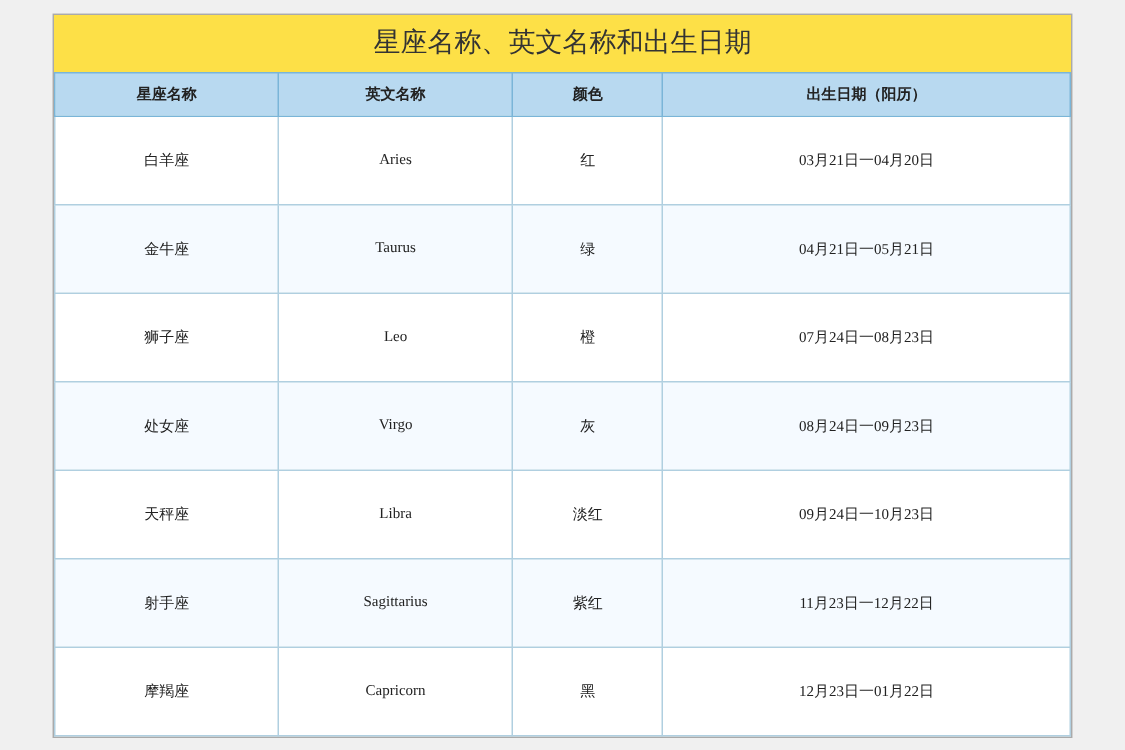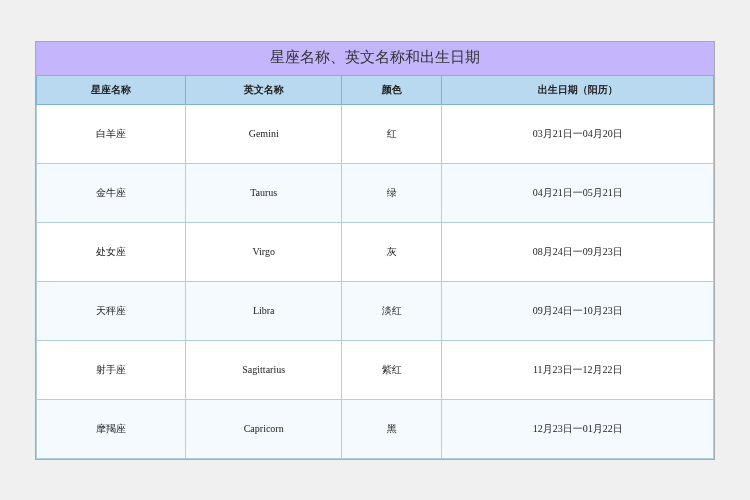--- a/index.html
+++ b/index.html
@@ -13,24 +13,24 @@
       justify-content: center;
       overflow: hidden;
     }
     .container {
       width: 680px;
       background: #fff;
       border: 1px solid #aaa;
     }
     .page-title {
       text-align: center;
-      font-size: 15px;
+      font-size: 18px;
       color: #333;
       padding: 6px 0 8px 0;
-      background: #c4b5fd;
+      background: #fde047;
     }
     table {
       width: 100%;
       border-collapse: collapse;
       font-size: 10px;
     }
     thead tr th {
       background: #b8d9f0;
       border: 1px solid #7ab5d8;
       padding: 7px 10px;
@@ -62,29 +62,35 @@
       <th>星座名称</th>
           <th>英文名称</th>
           <th>颜色</th>
           <th>出生日期（阳历）</th>
         </tr>
     </thead>
     <tbody id="table-body">
 
     <tr>
           <td>白羊座</td>
-          <td>Gemini</td>
+          <td>Aries</td>
           <td>红</td>
           <td>03月21日一04月20日</td>
         </tr>
         <tr>
           <td>金牛座</td>
           <td>Taurus</td>
           <td>绿</td>
           <td>04月21日一05月21日</td>
+        </tr>
+        <tr>
+          <td>狮子座</td>
+          <td>Leo</td>
+          <td>橙</td>
+          <td>07月24日一08月23日</td>
         </tr>
         <tr>
           <td>处女座</td>
           <td>Virgo</td>
           <td>灰</td>
           <td>08月24日一09月23日</td>
         </tr>
         <tr>
           <td>天秤座</td>
           <td>Libra</td>

